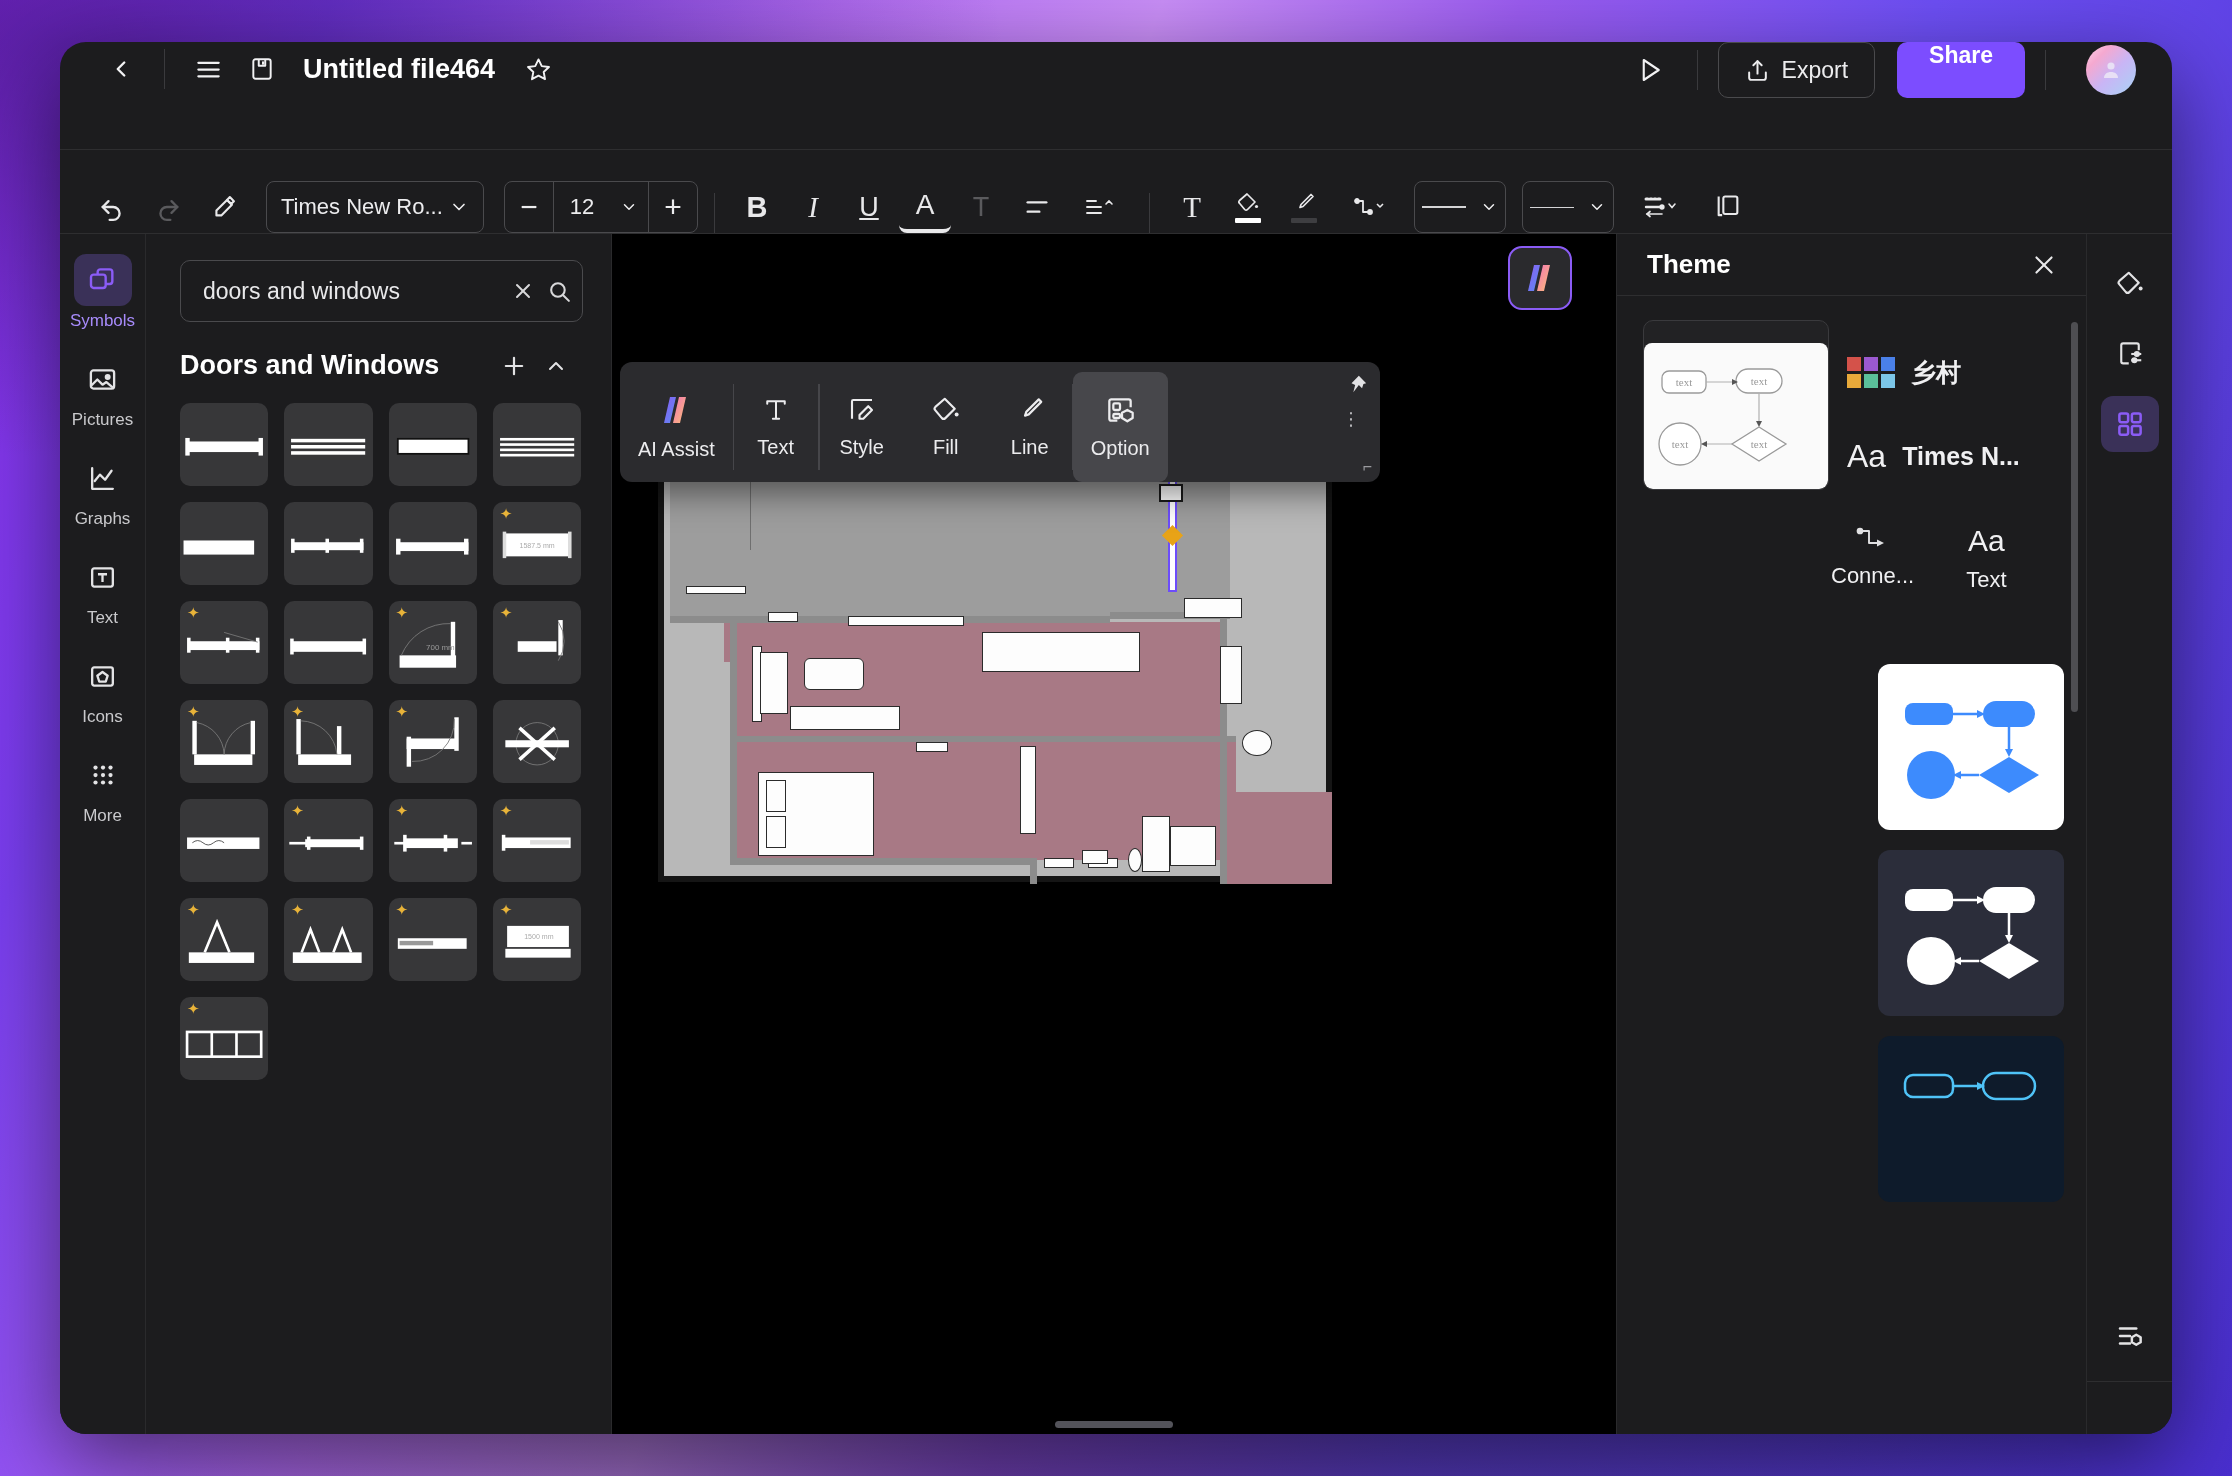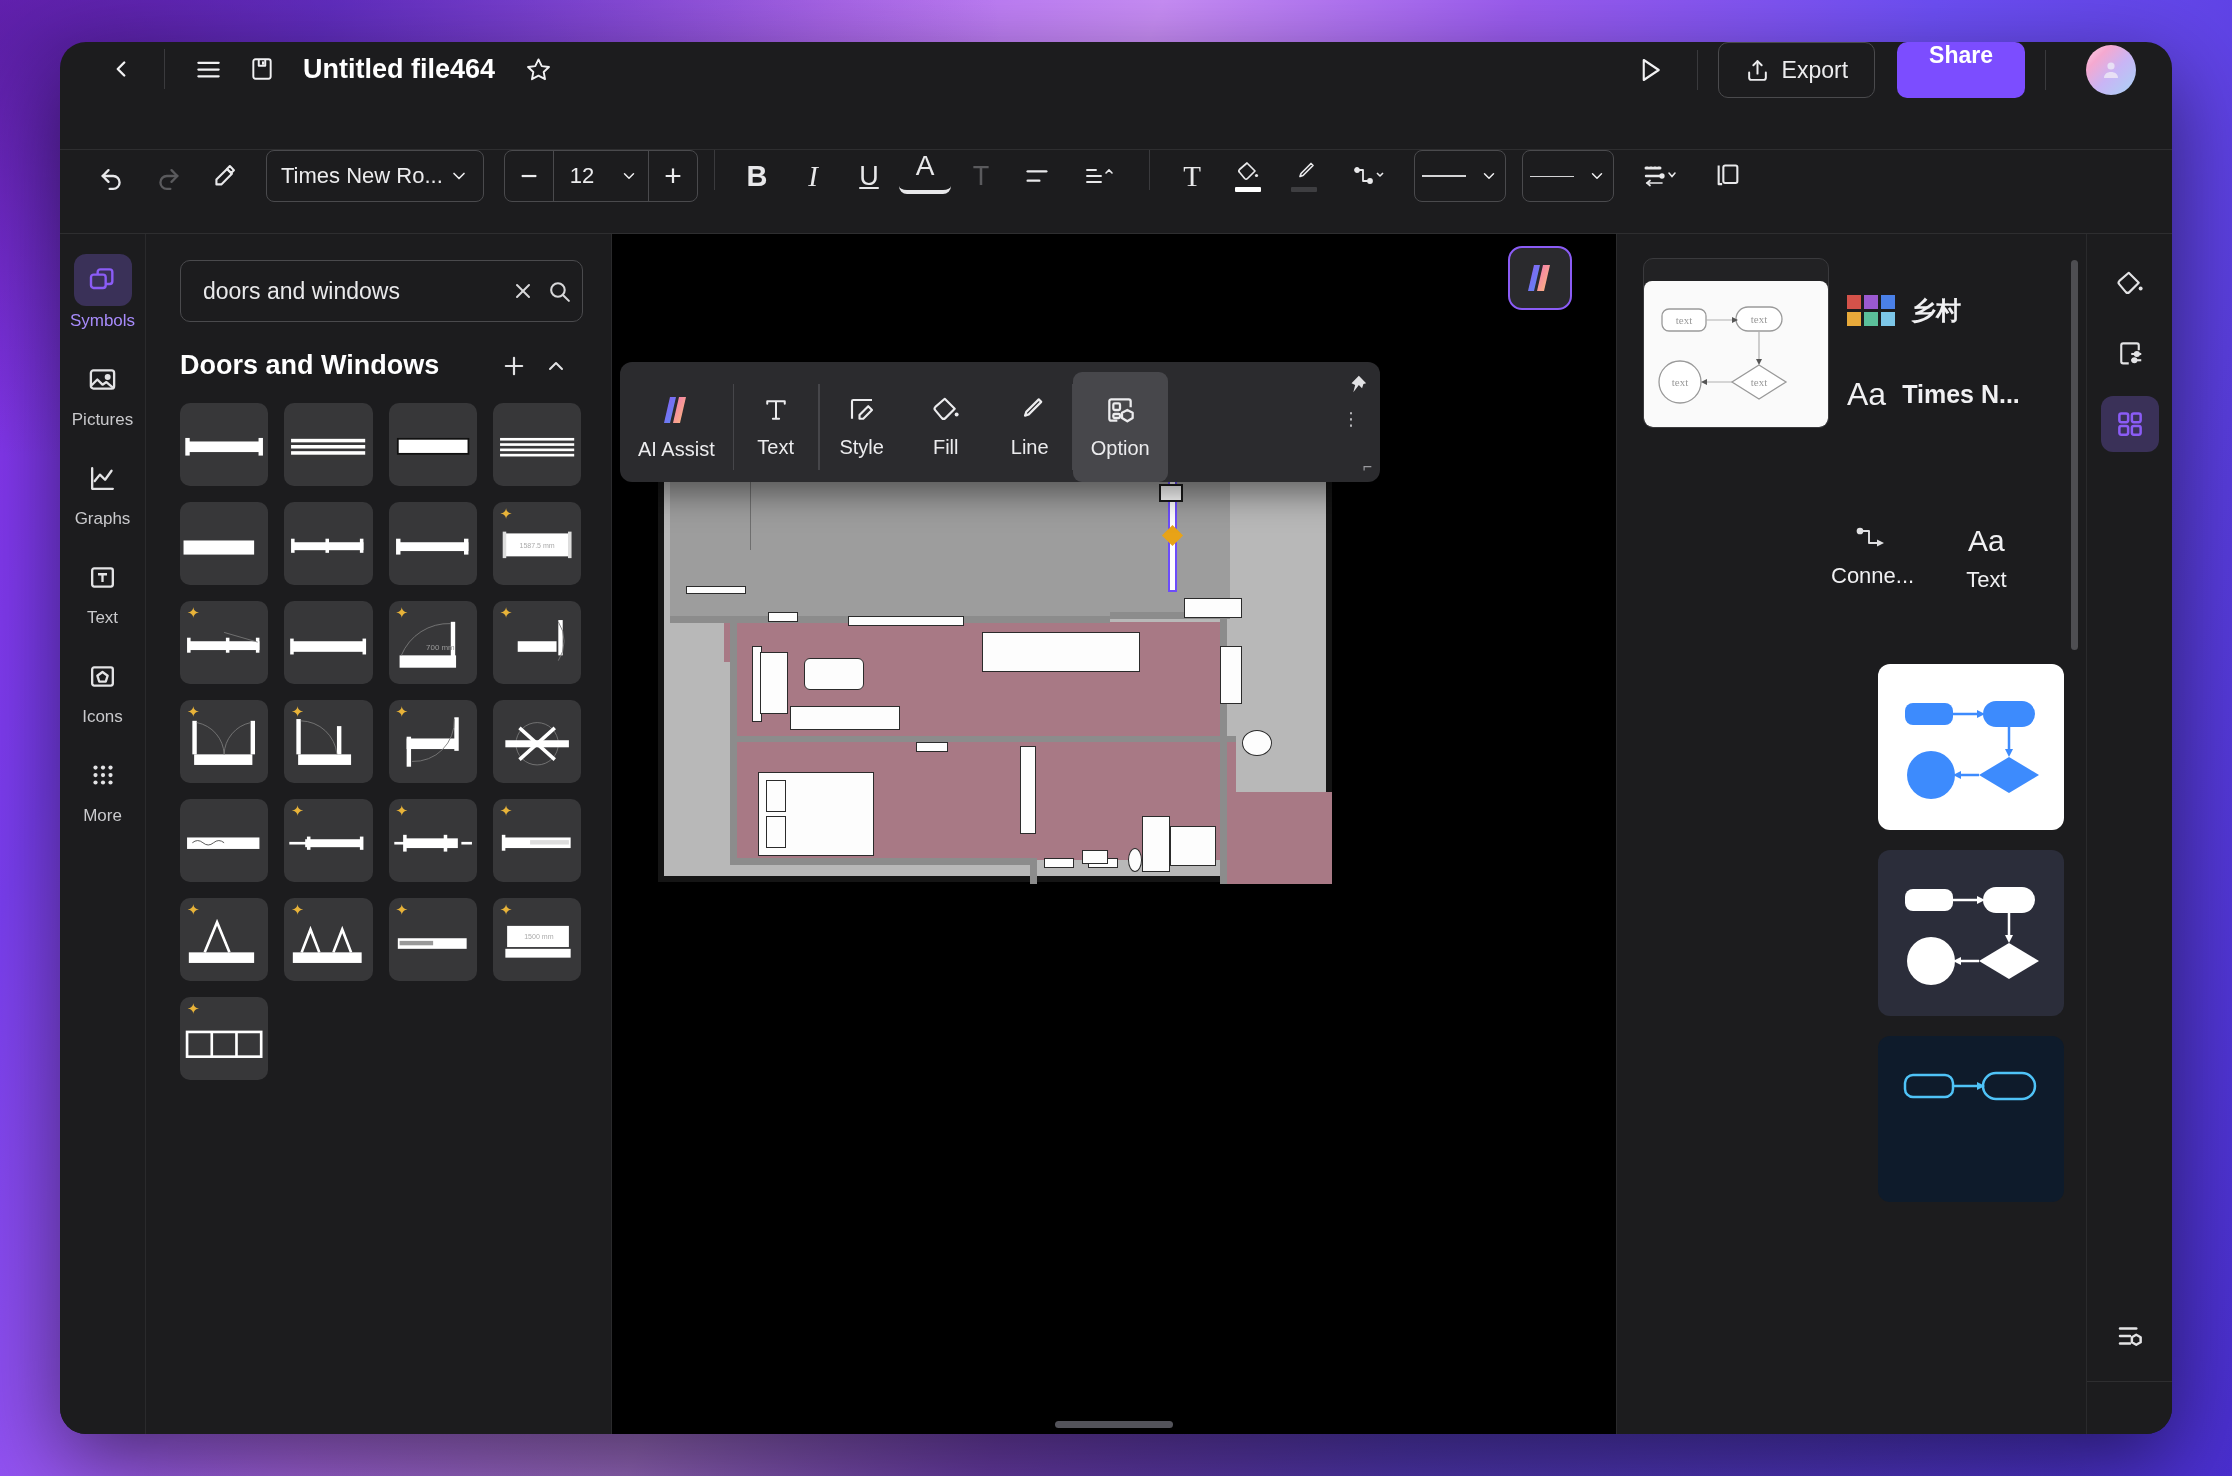--- a/index.html
+++ b/index.html
@@ -63,21 +63,21 @@
   }
   .avatar {
     width:50px; height:50px; border-radius:50%; margin-left:20px;
     background: linear-gradient(135deg,#ffd1e8 0%,#f5a9d0 25%,#c9b5f5 55%,#a8d4f5 100%);
     display:flex; align-items:center; justify-content:center; cursor:pointer;
   }
 
   
   .toolbar {
     height: 84px; flex: 0 0 84px;
-    display:flex; align-items:flex-start; gap:4px;
+    display:flex; align-items:flex-end; gap:4px;
     padding: 0 26px;
     border-bottom: 1px solid #2e2e30;
   }
   .tbi {
     width:52px; height:52px; border-radius:8px;
     display:flex;align-items:center;justify-content:center;
     color:#e8e8ea; cursor:pointer; flex:0 0 auto;
   }
   .tbi.disabled { color:#5a5a5d; cursor:default; }
   .font-select {
@@ -874,20 +874,29 @@
               <path d="M14 2l8 8-3 1-1.5 4.5L14 12l-6 8 2-8-4-2z"></path>
             </svg>
         </div>
         <div class="ctx-dots">⋮</div>
         <div class="ctx-corner">⌐</div>
       </div>
 
     </div>
 
     <div class="themepanel">
+      <div class="theme-head">
+        <div class="t">Theme</div>
+        <div class="x">
+          <svg width="26" height="26" viewBox="0 0 24 24" fill="none" stroke="currentColor" stroke-width="1.9" stroke-linecap="round">
+              <line x1="5" y1="5" x2="19" y2="19"></line>
+              <line x1="19" y1="5" x2="5" y2="19"></line>
+            </svg>
+        </div>
+      </div>
       <div class="theme-body">
         <div class="theme-left">
           <div class="theme-preview">
             <div class="sheet">
               <svg width="186" height="150" viewBox="0 0 186 150">
                 <rect x="18" y="28" width="44" height="22" rx="7" fill="#fff" stroke="#9a9a9a" stroke-width="1.3"></rect>
                 <text x="40" y="43" font-size="11" fill="#9a9a9a" text-anchor="middle" font-family="'Liberation Serif',serif">text</text>
                 <rect x="92" y="26" width="46" height="24" rx="12" fill="#fff" stroke="#9a9a9a" stroke-width="1.3"></rect>
                 <text x="115" y="42" font-size="11" fill="#9a9a9a" text-anchor="middle" font-family="'Liberation Serif',serif">text</text>
                 <line x1="62" y1="39" x2="88" y2="39" stroke="#b0b0b0" stroke-width="1.2"></line>

